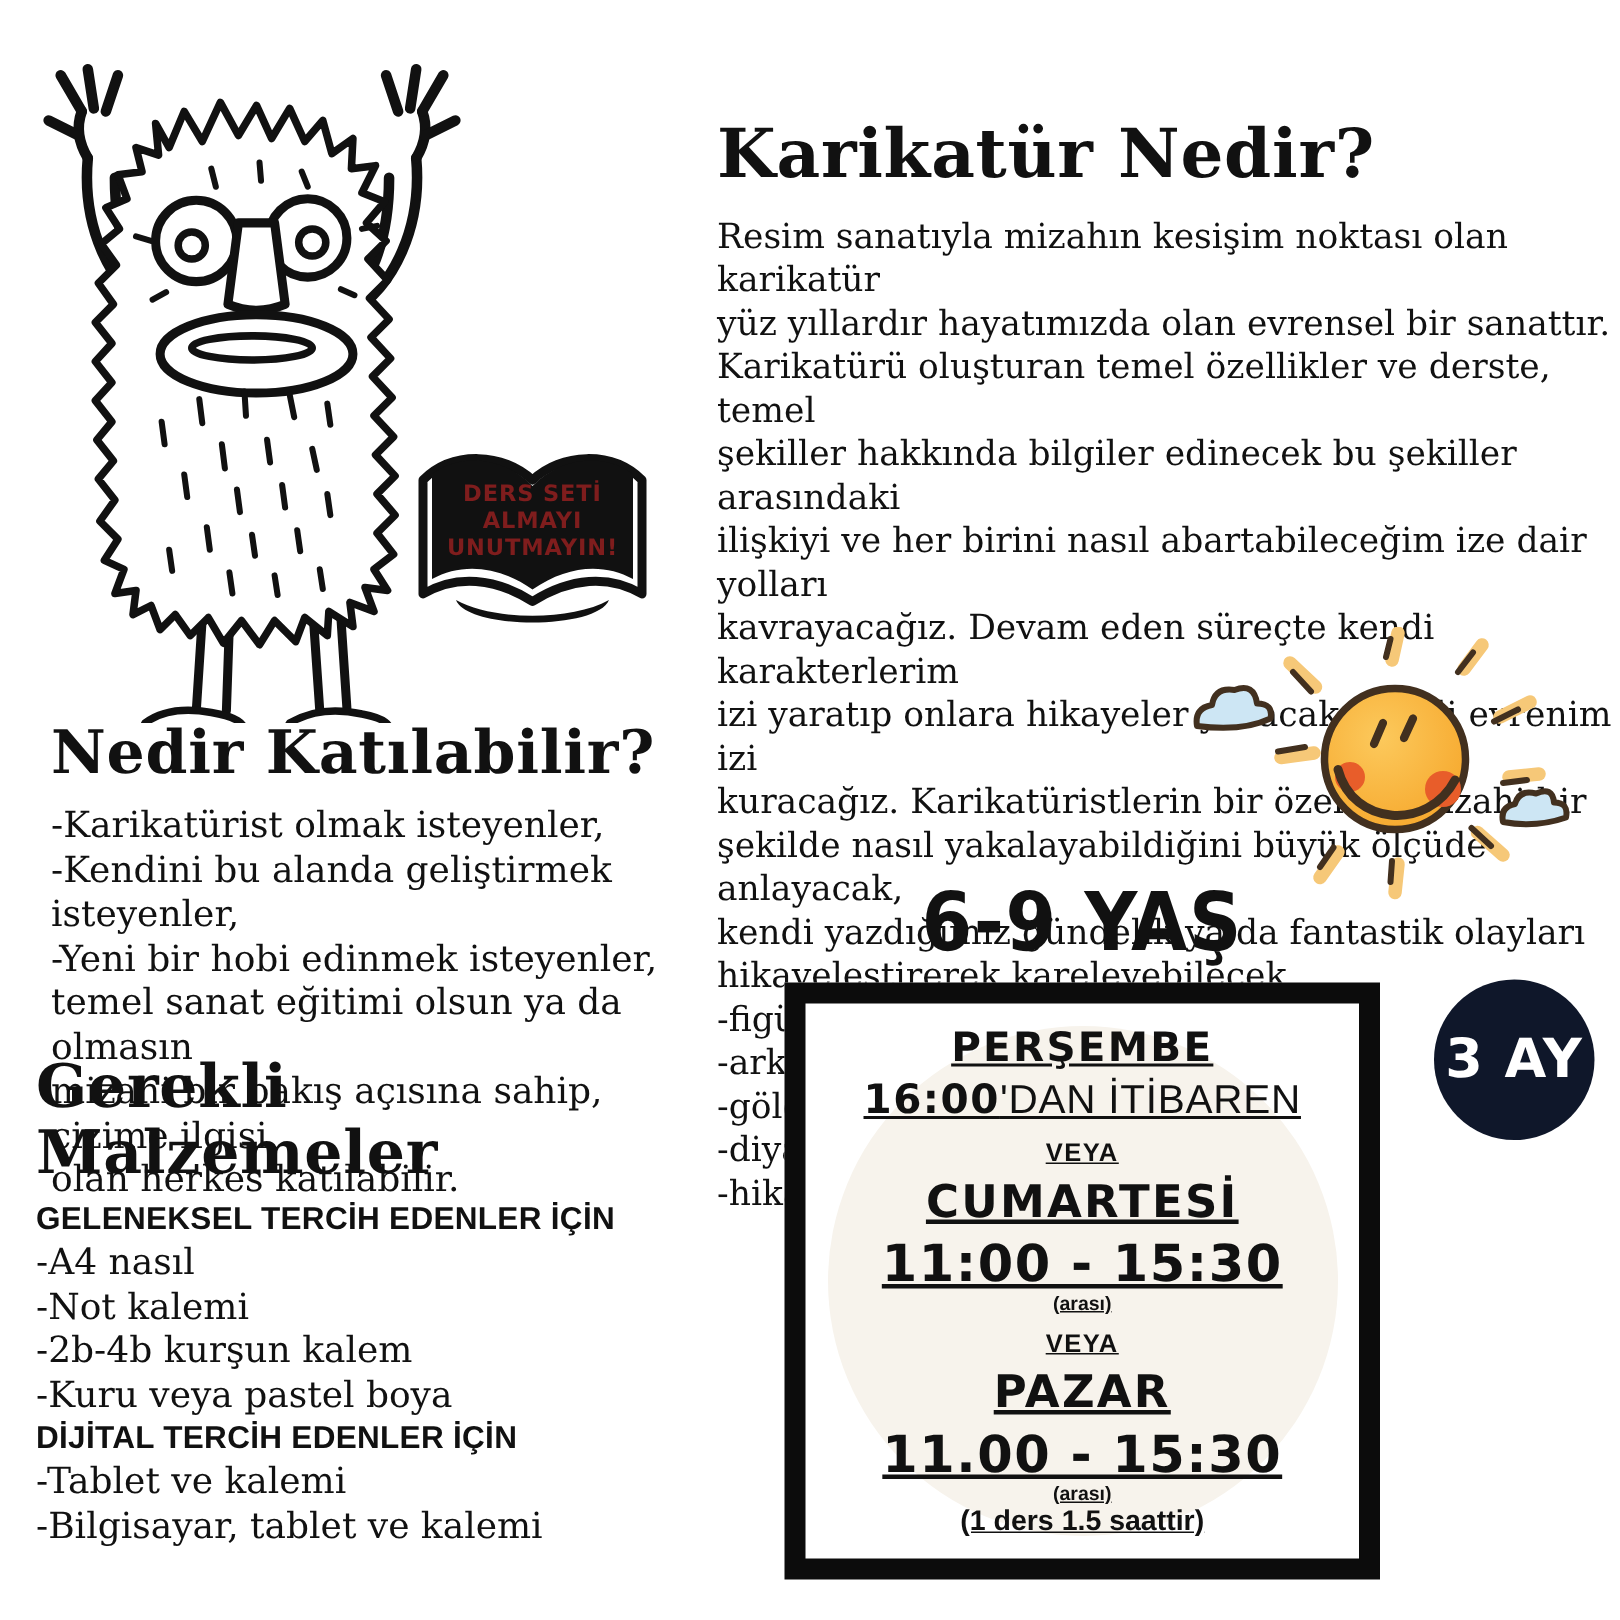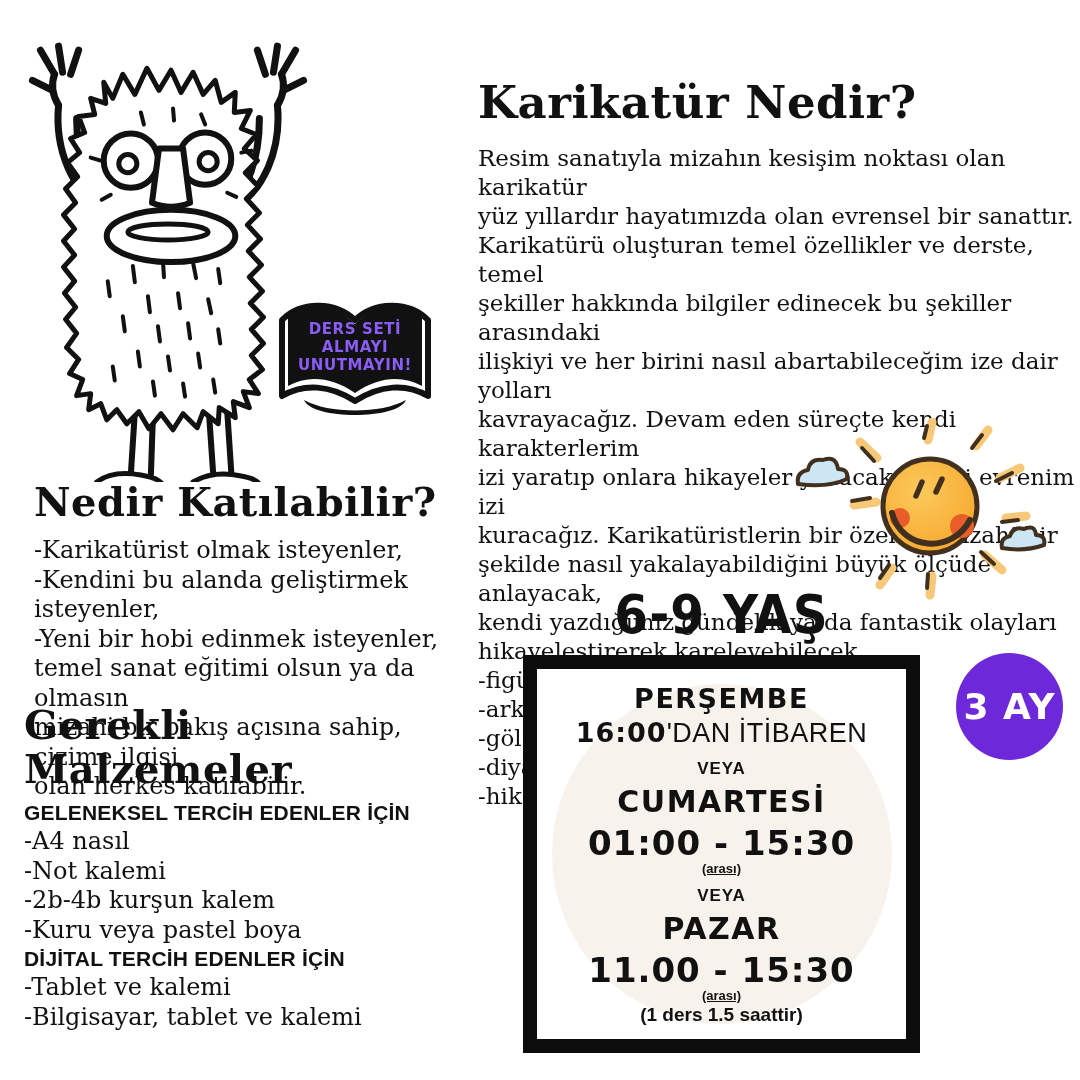--- a/index.html
+++ b/index.html
@@ -2,21 +2,21 @@
 <html><head>
 <meta charset="utf-8">
 <style>
   html,body{margin:0;padding:0;background:#ffffff;}
   .canvas{position:relative;width:1080px;height:1080px;background:#ffffff;overflow:hidden;color:#111;}
 
   
   .monster{position:absolute;left:12px;top:10px;width:312px;height:472px;}
   .book-badge{position:absolute;left:274px;top:284px;width:162px;height:142px;}
   .book-badge svg{position:absolute;left:0;top:0;width:100%;height:100%;}
-  .book-text{position:absolute;left:16px;top:36px;width:130px;color:#8b5cf6;
+  .book-text{position:absolute;left:16px;top:36px;width:130px;color:#7f1d1d;
     font:700 15px/18px "DejaVu Sans",sans-serif;text-align:center;letter-spacing:.6px;white-space:pre-line;}
   .sun{position:absolute;left:780px;top:418px;width:300px;height:185px;}
 
   
   .who{position:absolute;left:34px;top:480px;width:436px;}
   .who h2{margin:0 0 12px 0;font:700 40px/44px "DejaVu Serif",serif;letter-spacing:.5px;}
   .serif-list div{font:400 24px/29.5px "DejaVu Serif",serif;}
   .materials{position:absolute;left:24px;top:703px;width:436px;}
   .materials h2{margin:0 0 8px 0;font:700 40px/44px "DejaVu Serif",serif;letter-spacing:.5px;}
   .subhead{font:700 21px/28px "Liberation Sans",sans-serif;letter-spacing:.2px;}
@@ -28,31 +28,31 @@
   .bullets div{font:400 23px/29px "DejaVu Serif",serif;}
 
   
   .age-title{position:absolute;left:523px;top:586px;width:397px;text-align:center;
     font:800 54px/58px "DejaVu Sans",sans-serif;letter-spacing:1px;font-stretch:condensed;}
   .schedule-box{position:absolute;left:523px;top:655px;width:397px;height:398px;box-sizing:border-box;
     border:14px solid #0c0c0c;background:#ffffff;display:flex;flex-direction:column;
     align-items:center;justify-content:center;text-align:center;}
   .schedule-box::before{content:"";position:absolute;left:50%;top:50%;width:340px;height:340px;
     transform:translate(-50%,-50%);border-radius:50%;background:#f7f3ec;z-index:0;}
-  .schedule-box>div{position:relative;z-index:1;}
+  .schedule-box>div{position:relative;z-index:1;text-decoration:underline;}
   .r-day{font:800 27px/32px "DejaVu Sans",sans-serif;letter-spacing:1.5px;}
   .r-time1{font:400 27px/32px "Liberation Sans",sans-serif;letter-spacing:.5px;margin-top:2px;}
   .r-time1 .bold{font:800 27px "DejaVu Sans",sans-serif;letter-spacing:1px;}
   .r-veya{font:700 17px/20px "Liberation Sans",sans-serif;letter-spacing:1px;margin-top:10px;}
   .r-big{font:800 30px/34px "DejaVu Sans",sans-serif;letter-spacing:1.5px;margin-top:6px;}
   .r-time{font:800 34px/36px "DejaVu Sans",sans-serif;letter-spacing:1px;margin-top:6px;}
   .r-arasi{font:700 13px/15px "Liberation Sans",sans-serif;text-decoration:underline;}
   .r-note{font:700 19px/22px "Liberation Sans",sans-serif;margin-top:1px;}
   .badge-circle{position:absolute;left:956px;top:653px;width:107px;height:107px;border-radius:50%;
-    background:#6d28d9;color:#fff;display:flex;align-items:center;justify-content:center;
+    background:#0f172a;color:#fff;display:flex;align-items:center;justify-content:center;
     font:700 36px "DejaVu Sans",sans-serif;letter-spacing:1px;}
 </style>
 </head>
 <body>
 
 <div class="canvas">
 
   <svg class="monster" viewBox="0 0 310 470">
     <g fill="none" stroke="#111" stroke-linecap="round" stroke-linejoin="round">
 
@@ -228,21 +228,21 @@
     </g>
   </svg>
 
   <div class="age-title">6-9 YAŞ</div>
 
   <div class="schedule-box">
     <div class="r-day">PERŞEMBE</div>
     <div class="r-time1"><span class="bold">16:00</span><span>'DAN İTİBAREN</span></div>
     <div class="r-veya">VEYA</div>
     <div class="r-big">CUMARTESİ</div>
-    <div class="r-time">01:00 - 15:30</div>
+    <div class="r-time">11:00 - 15:30</div>
     <div class="r-arasi">(arası)</div>
     <div class="r-veya">VEYA</div>
     <div class="r-big">PAZAR</div>
     <div class="r-time">11.00 - 15:30</div>
     <div class="r-arasi">(arası)</div>
     <div class="r-note">(1 ders 1.5 saattir)</div>
   </div>
 
   <div class="badge-circle">3 AY</div>
 

